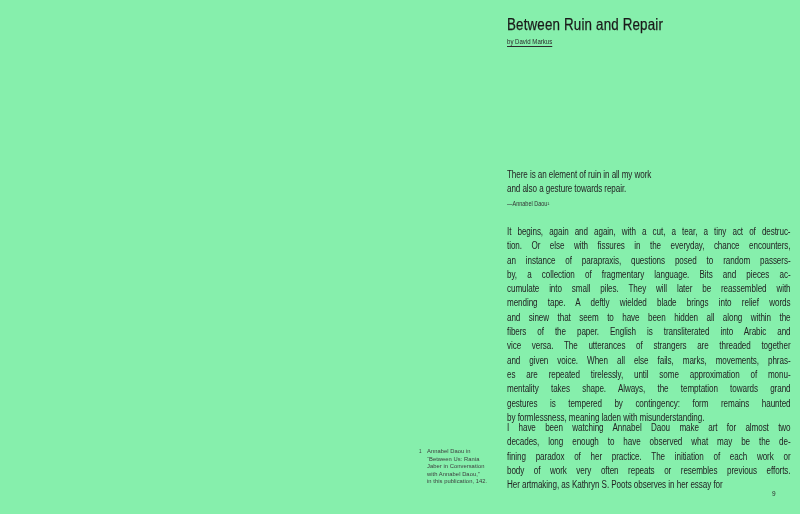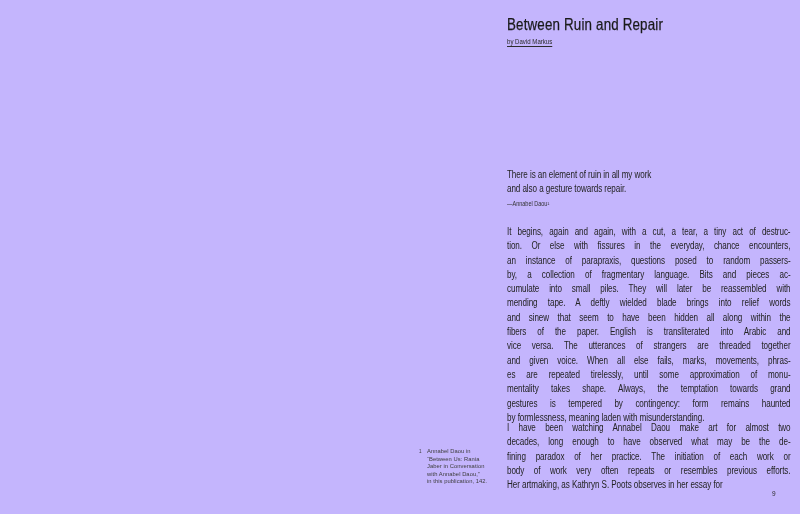--- a/index.html
+++ b/index.html
@@ -1,20 +1,20 @@
 <!DOCTYPE html>
 <html><head>
 <meta charset="utf-8">
 <style>
   html, body { margin: 0; padding: 0; background: #ffffff; }
   .spread {
     position: relative;
     width: 800px;
     height: 514px;
-    background: #c4b5fd;
+    background: #86efac;
     overflow: hidden;
     font-family: "Liberation Sans", sans-serif;
     color: #232323;
   }
 
   
   .col {
     position: absolute;
     left: 507px;
     top: 0;

